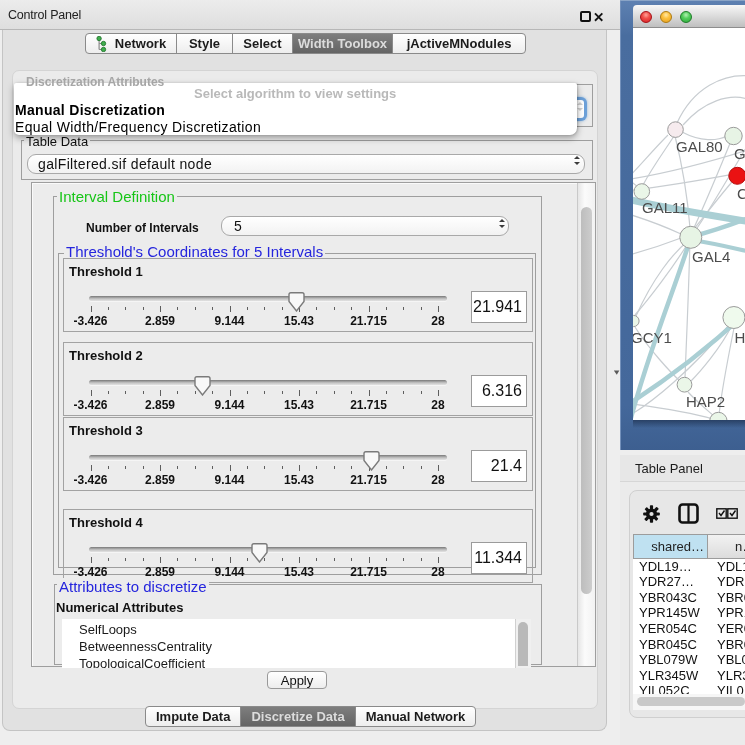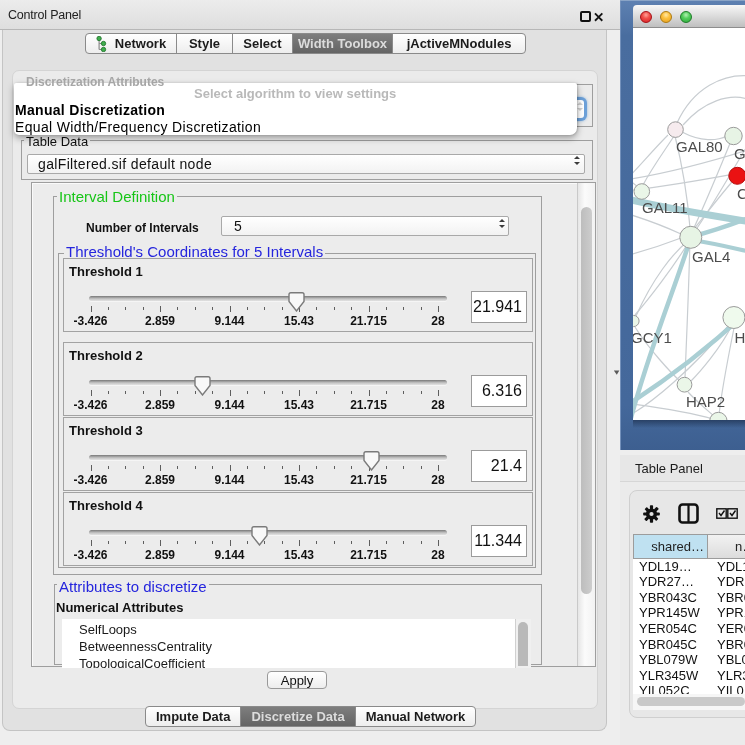--- a/index.html
+++ b/index.html
@@ -43,21 +43,21 @@
 #popup { left:14px; top:83px; width:563px; height:51.5px; background:#ffffff;
   border-radius:2px 2px 7px 5px; box-shadow:0 3px 7px rgba(0,0,0,0.35), 1px 0 2px rgba(0,0,0,0.15); }
 #da-title { left:26px; top:74.5px; font-size:12px; font-weight:bold; color:#a6a6a6; }
 #popup-hint { left:194px; top:86px; font-size:13px; font-weight:bold; color:#b9b9b9; }
 #popup-i1 { left:15px; top:102px; font-size:14px; letter-spacing:0.3px; font-weight:bold; color:#000; }
 #popup-i2 { left:15px; top:119px; font-size:14px; letter-spacing:0.35px; color:#000; }
 
 
 #grp-td { left:21px; top:140px; width:572px; height:40px; }
 #td-title { left:24px; top:133.5px; color:#111; }
-.combo { position:absolute; background:linear-gradient(#ffffff,#f2f2f2); border:1px solid #a9a9a9; border-radius:2px; font-size:14px; letter-spacing:0.35px; color:#111; display:flex; align-items:center; }
+.combo { position:absolute; background:linear-gradient(#ffffff,#f2f2f2); border:1px solid #a9a9a9; border-radius:9px; font-size:14px; letter-spacing:0.35px; color:#111; display:flex; align-items:center; }
 #combo-td { left:27px; top:154px; width:558px; height:20px; padding-left:10px; }
 .stepper { position:absolute; width:9px; display:flex; flex-direction:column; align-items:center; justify-content:center; }
 .stepper span { display:block; width:0; height:0; border-left:3px solid transparent; border-right:3px solid transparent; }
 .stepper .up { border-bottom:3.5px solid #3c3c3c; margin-bottom:3px; }
 .stepper .dn { border-top:3.5px solid #3c3c3c; }
 
 
 #scrollpane { left:31px; top:182px; width:565px; height:485px; border:1px solid #9e9e9e; background:#ececec; box-shadow:inset 1px 1px 0 #fafafa; }
 #vsb-track { left:577px; top:183px; width:18px; height:483px; background:linear-gradient(90deg,#e6e6e6,#fbfbfb 40%,#f2f2f2); border-left:1px solid #c9c9c9; }
 #vsb-thumb { left:581px; top:207px; width:11px; height:387px; background:linear-gradient(90deg,#bdbdbd,#cdcdcd); border-radius:6px; }
@@ -302,21 +302,21 @@
     <span style="left:235px">15.43</span>
       <span style="left:304.5px">21.715</span>
       <span style="left:374px">28</span>
   </div>
   <svg class="thumb" style="left:299px" viewBox="0 0 17 20">
       <path d="M2.8,0.8 h11.4 q1.8,0 1.8,1.8 v6.9 L8.5,19 L1,9.5 v-6.9 q0,-1.8 1.8,-1.8 z" fill="#f8f8f8" stroke="#7a7a7a" stroke-width="1.4"></path>
     </svg>
   <div class="vbox">21.4</div>
 </div>
 
-<div class="tpanel" style="top:492px;">
+<div class="tpanel" style="top:509px;">
   <div class="tp-title">Threshold 4</div>
   <div class="track"></div>
   <div class="ticks">
       <div class="tick major" style="left:26.5px"></div>
       <div class="tick minor" style="left:43.875px"></div>
       <div class="tick minor" style="left:61.25px"></div>
       <div class="tick minor" style="left:78.625px"></div>
       <div class="tick major" style="left:96.0px"></div>
       <div class="tick minor" style="left:113.375px"></div>
       <div class="tick minor" style="left:130.75px"></div>

